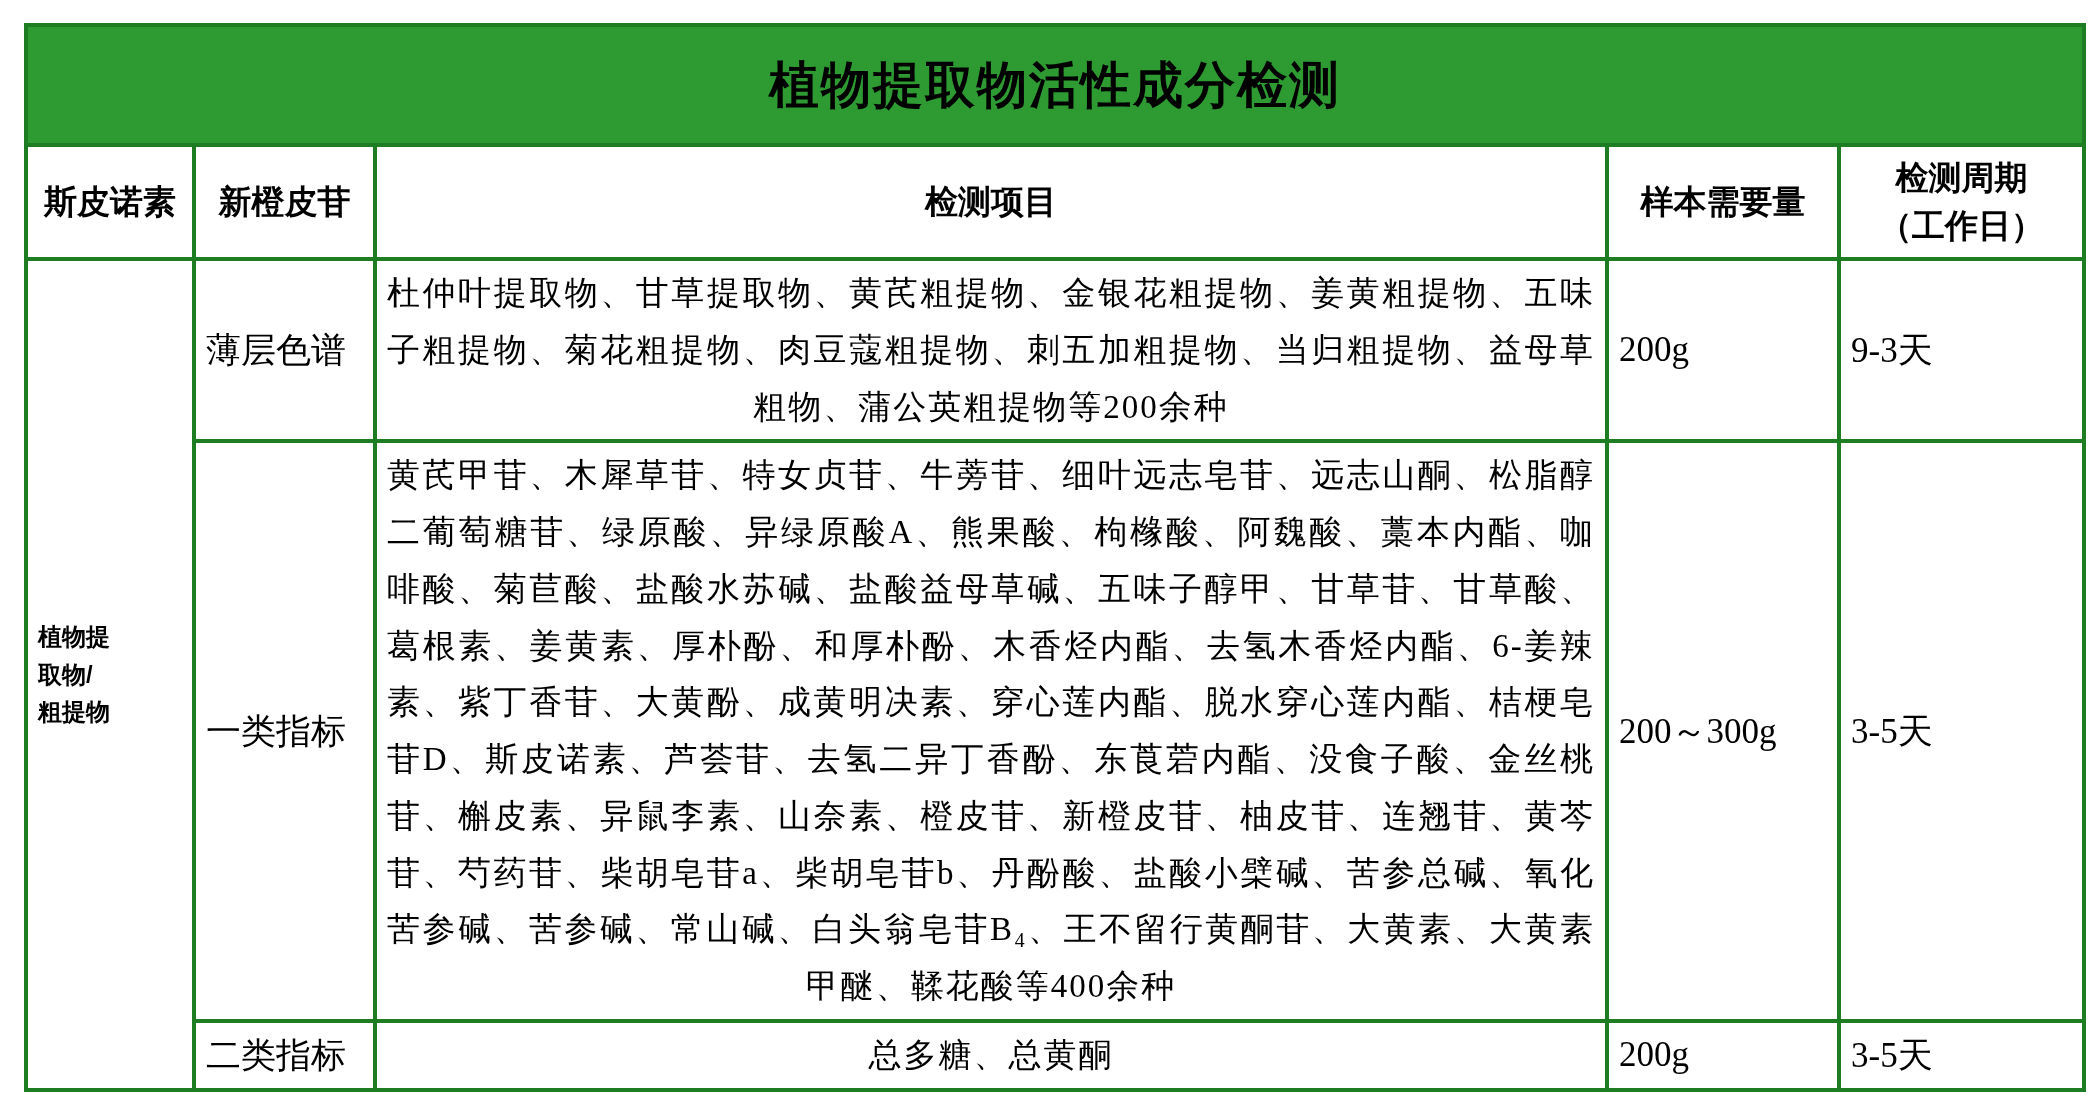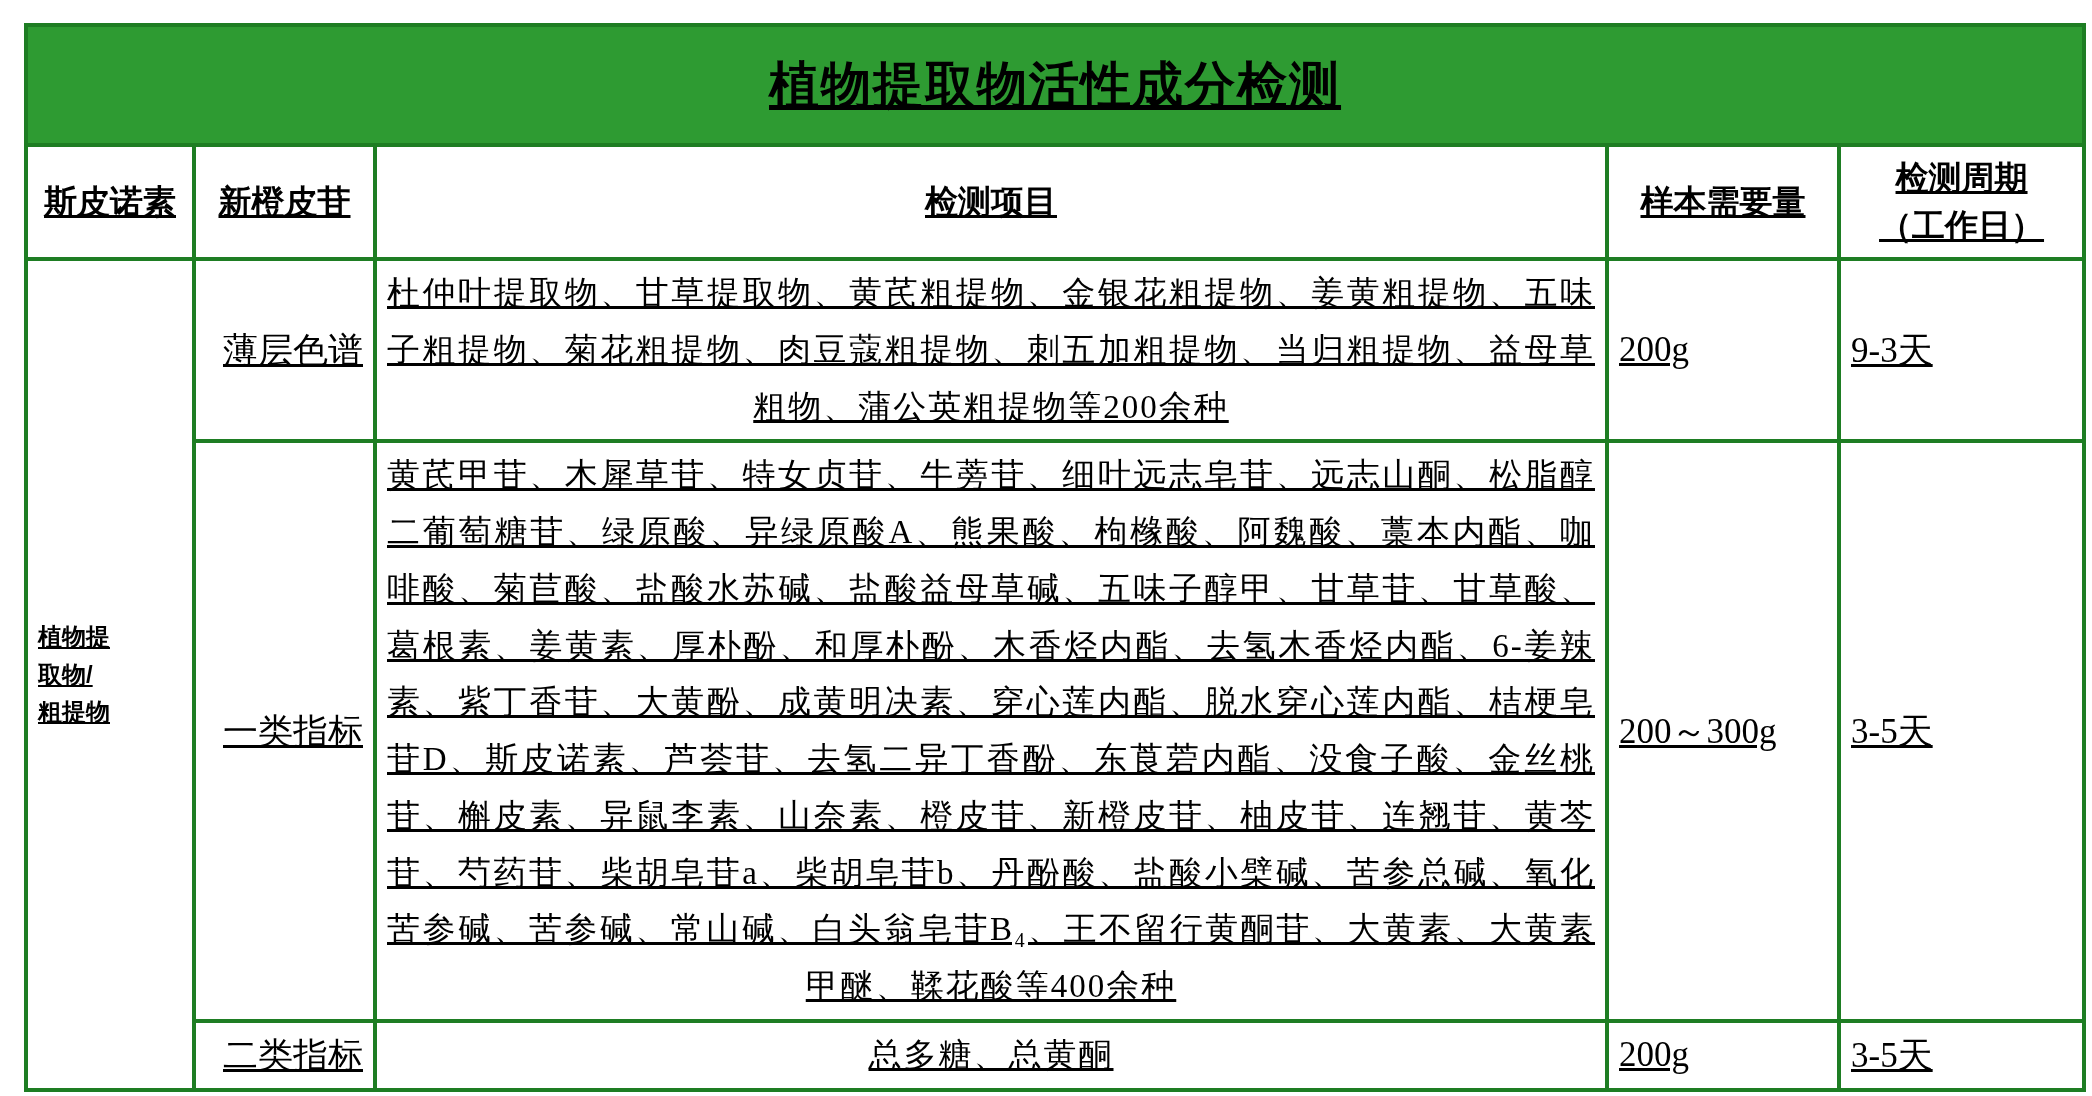--- a/index.html
+++ b/index.html
@@ -17,21 +17,20 @@
     background: #ffffff;
     overflow: hidden;
   }
   table.tbl {
     position: absolute;
     left: 24px;
     top: 23px;
     width: 2058px;
     border-collapse: collapse;
     table-layout: fixed;
-    text-decoration: underline;
   }
   table.tbl td, table.tbl th {
     border: 4px solid #1E7D23;
     box-sizing: border-box;
     padding: 4px 10px;
     color: #000000;
   }
   tr.title-row { height: 120px; }
   td.title-cell {
     background: #2E9B32;
@@ -59,21 +58,21 @@
   td.sample {
     font-size: 24px;
     font-weight: bold;
     text-align: left;
     vertical-align: middle;
     line-height: 1.55;
   }
   td.cat {
     font-size: 35px;
     font-weight: normal;
-    text-align: right;
+    text-align: left;
     vertical-align: middle;
     padding: 4px 2px;
   }
   td.items {
     font-family: "Liberation Serif", serif;
     font-size: 33px;
     text-align: justify;
     text-align-last: center;
     vertical-align: middle;
     line-height: 1.72;

